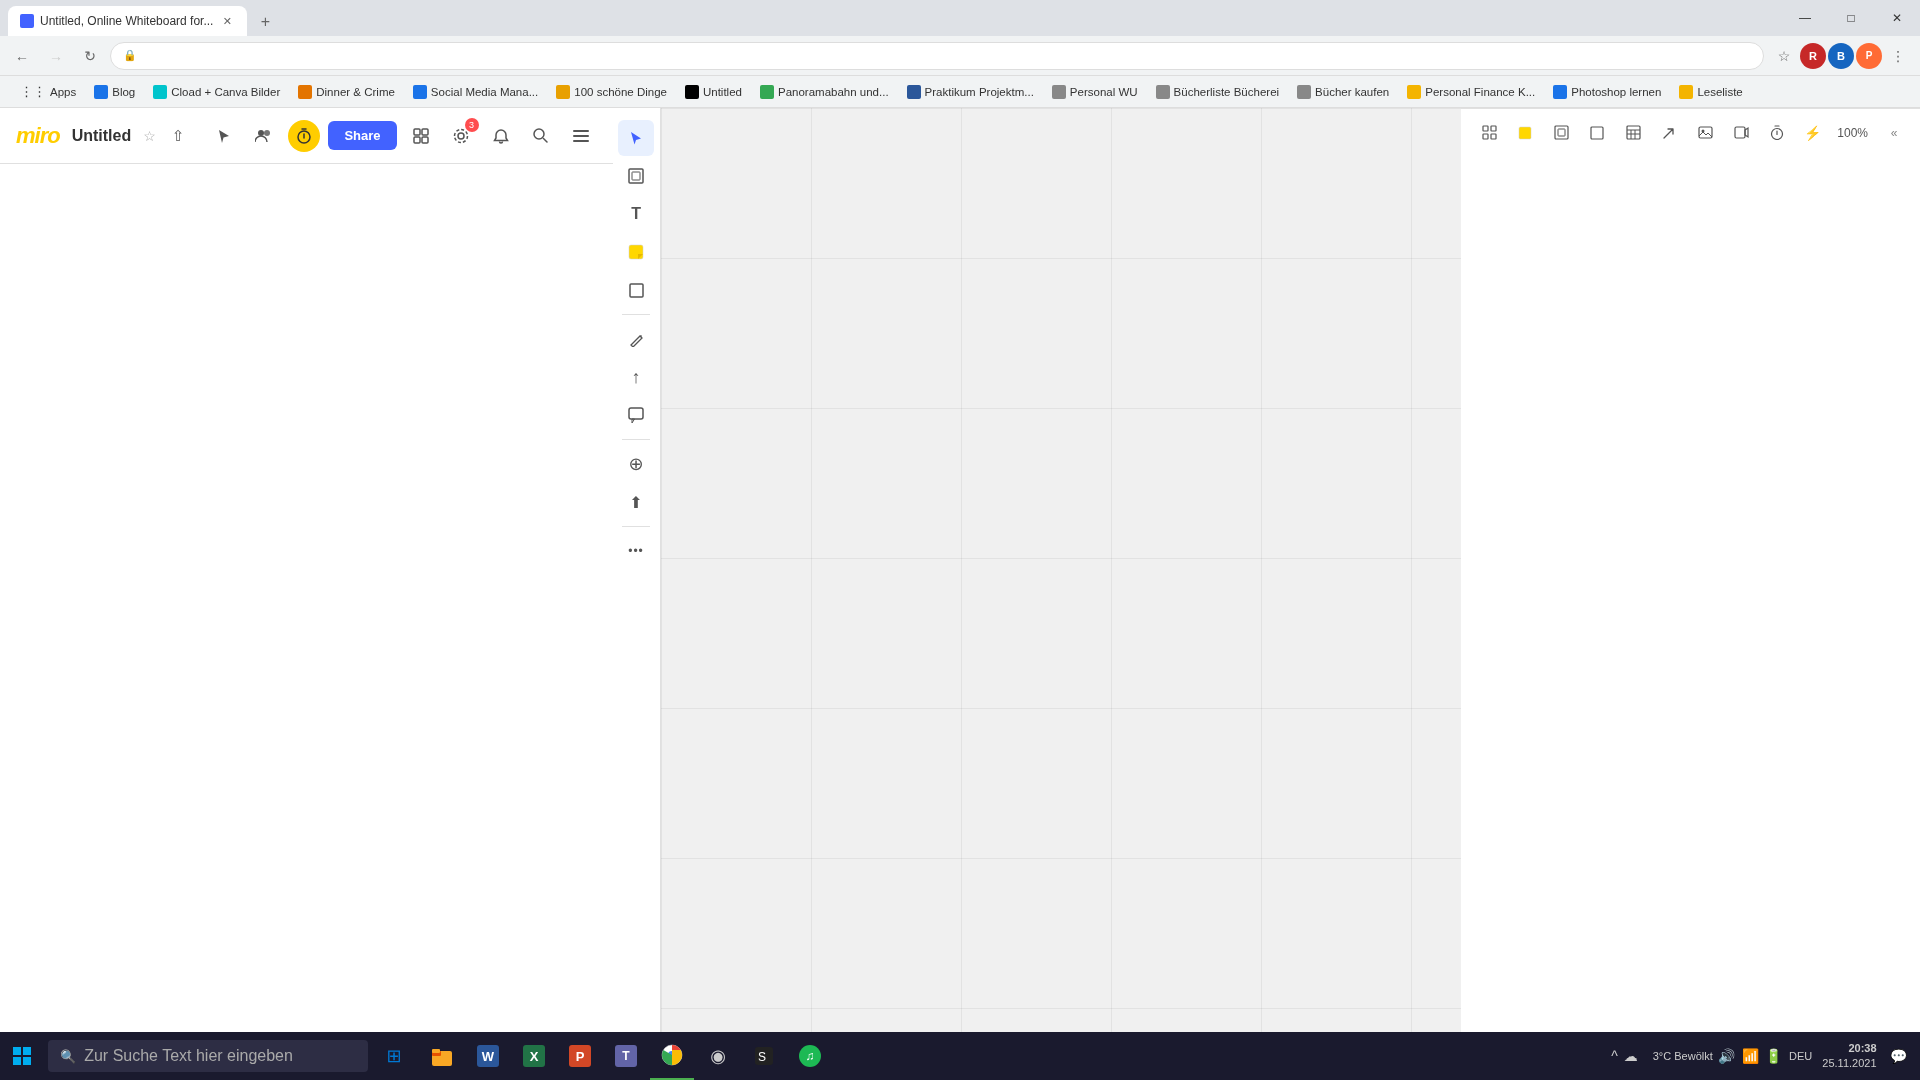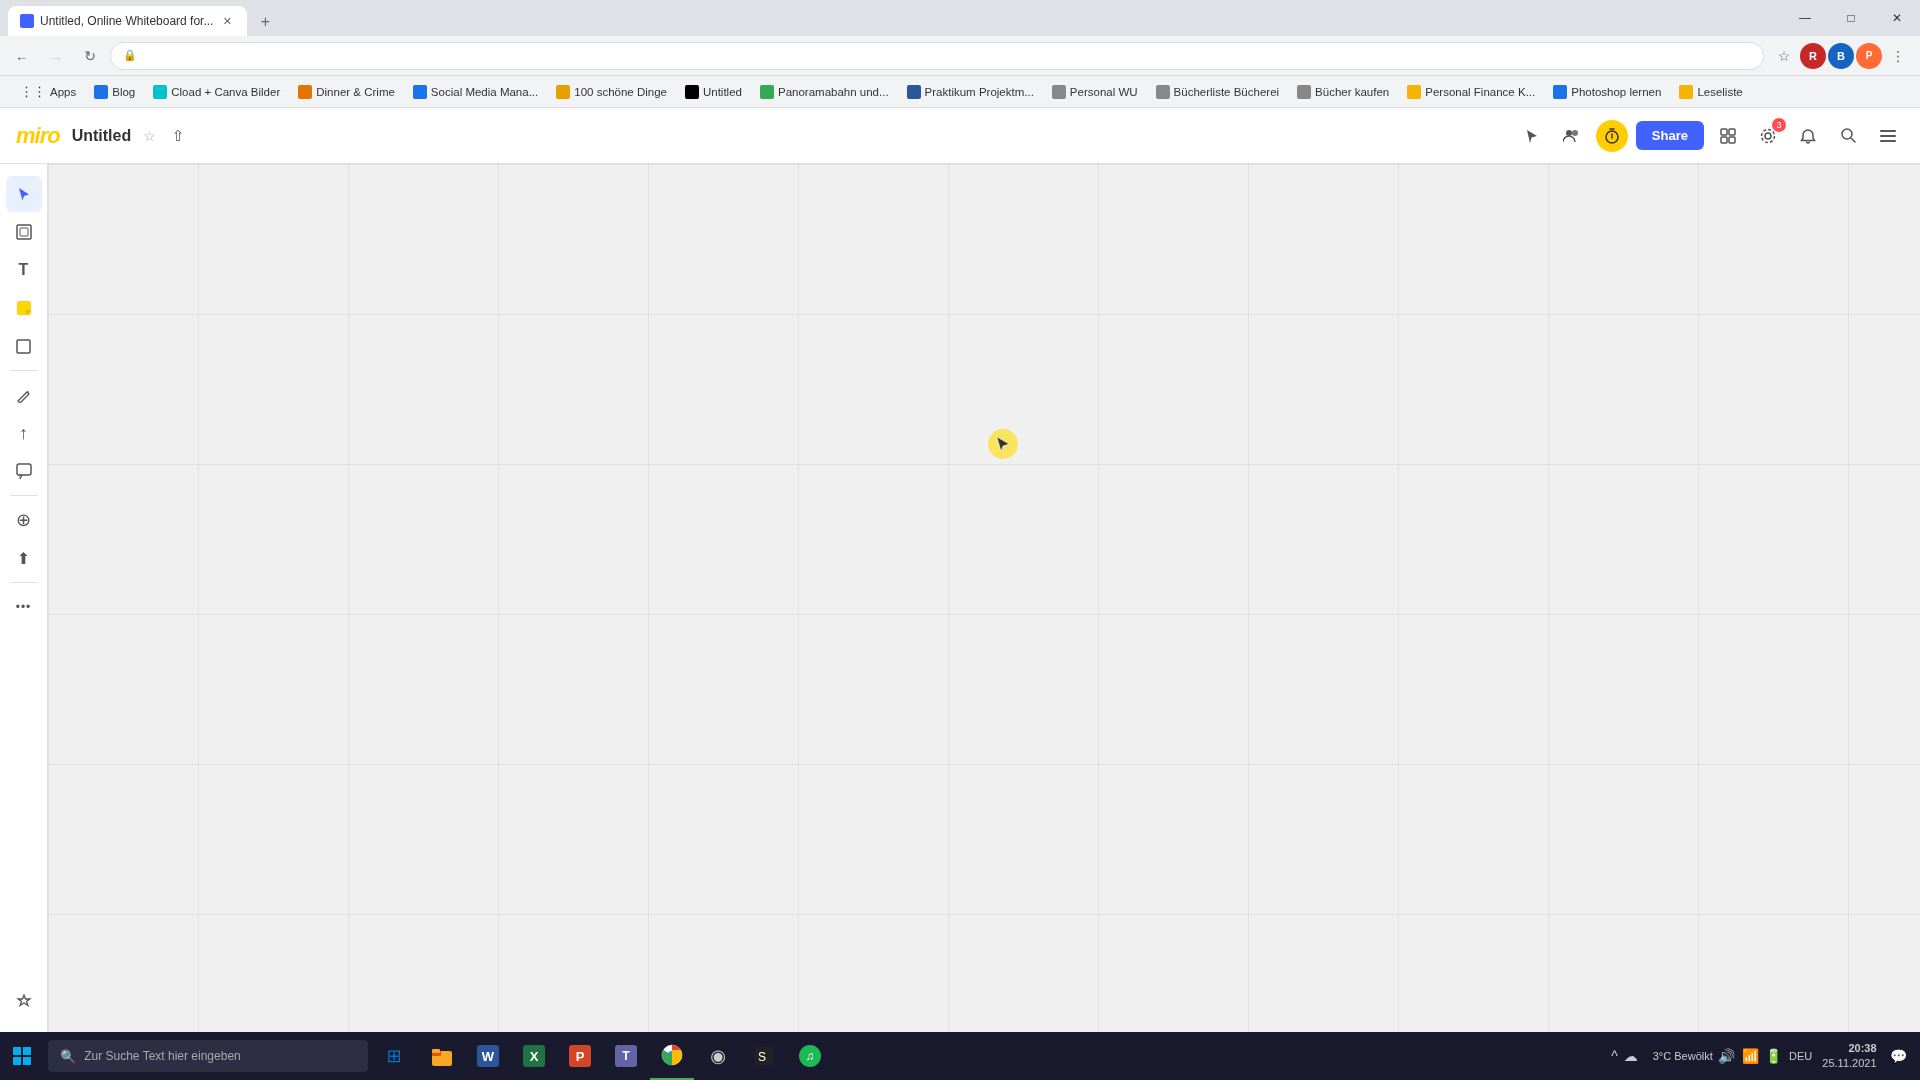--- a/index.html
+++ b/index.html
@@ -23,21 +23,21 @@
     .url-text { flex: 1; }
     .address-right { display: flex; align-items: center; gap: 4px; }
     .addr-icon { width: 28px; height: 28px; display: flex; align-items: center; justify-content: center; border-radius: 50%; color: #666; font-size: 14px; cursor: pointer; }
 
     
     .bookmarks-bar { display: flex; align-items: center; height: 32px; background: #f1f3f4; padding: 0 12px; gap: 2px; border-bottom: 1px solid #ddd; overflow: hidden; }
     .bookmark-item { display: flex; align-items: center; gap: 4px; padding: 3px 8px; border-radius: 4px; font-size: 11.5px; color: #333; cursor: pointer; white-space: nowrap; }
     .bm-icon { width: 14px; height: 14px; border-radius: 2px; flex-shrink: 0; }
 
     
-    .app-container { display: flex; flex-direction: column; height: calc(1080px - 36px - 40px - 32px); position: relative; }
+    .app-container { display: flex; flex-direction: row; height: calc(1080px - 36px - 40px - 32px); position: relative; }
 
     
     .miro-header { height: 56px; background: #fff; border-bottom: 1px solid #e0e0e0; display: flex; align-items: center; padding: 0 16px; gap: 12px; z-index: 10; position: relative; }
     .miro-logo { font-size: 22px; font-weight: 900; color: #ffcd00; letter-spacing: -1px; font-style: italic; }
     .header-title { font-size: 16px; font-weight: 600; color: #333; }
     .star-btn { color: #aaa; font-size: 14px; cursor: pointer; }
     .header-export { color: #555; font-size: 16px; cursor: pointer; margin-left: 4px; }
     .header-spacer { flex: 1; }
     .header-right { display: flex; align-items: center; gap: 8px; }
     .header-icon-btn { width: 32px; height: 32px; display: flex; align-items: center; justify-content: center; border-radius: 6px; color: #555; cursor: pointer; font-size: 16px; }
@@ -72,21 +72,21 @@
     .bottom-tool-btn { width: 32px; height: 32px; display: flex; align-items: center; justify-content: center; border-radius: 6px; color: #555; cursor: pointer; font-size: 14px; }
     .bottom-spacer { flex: 1; }
     .zoom-indicator { font-size: 12px; color: #555; font-weight: 500; margin-right: 8px; }
     .collapse-btn { width: 28px; height: 28px; display: flex; align-items: center; justify-content: center; color: #888; cursor: pointer; font-size: 12px; }
 
     
     .taskbar { height: 48px; background: #1a1a2e; display: flex; align-items: center; padding: 0; position: fixed; bottom: 0; left: 0; width: 1920px; z-index: 100; }
     .taskbar-start { width: 44px; height: 48px; display: flex; align-items: center; justify-content: center; background: transparent; cursor: pointer; }
     .taskbar-search { display: flex; align-items: center; gap: 8px; background: #2d2d44; border-radius: 4px; padding: 4px 12px; height: 32px; cursor: pointer; margin: 0 4px; }
     .taskbar-search-icon { color: #aaa; font-size: 13px; }
-    .taskbar-search-text { font-size: 12px; color: #aaa; }
+    .taskbar-search-text { font-size: 16px; color: #aaa; }
     .taskbar-apps { display: flex; align-items: center; gap: 2px; margin: 0 4px; }
     .taskbar-app { width: 44px; height: 48px; display: flex; align-items: center; justify-content: center; cursor: pointer; position: relative; }
     .taskbar-app-icon { width: 24px; height: 24px; border-radius: 4px; display: flex; align-items: center; justify-content: center; font-size: 16px; }
     .taskbar-right { margin-left: auto; display: flex; align-items: center; gap: 4px; padding: 0 8px; height: 48px; }
     .taskbar-systray { display: flex; align-items: center; gap: 6px; }
     .systray-icon { font-size: 14px; color: #ccc; cursor: pointer; }
     .taskbar-clock { text-align: right; font-size: 11px; color: #ccc; line-height: 1.4; cursor: pointer; padding: 0 6px; }
     .taskbar-time { display: block; font-weight: 700; }
     .taskbar-date { display: block; }
     .notification-area { display: flex; align-items: center; }

